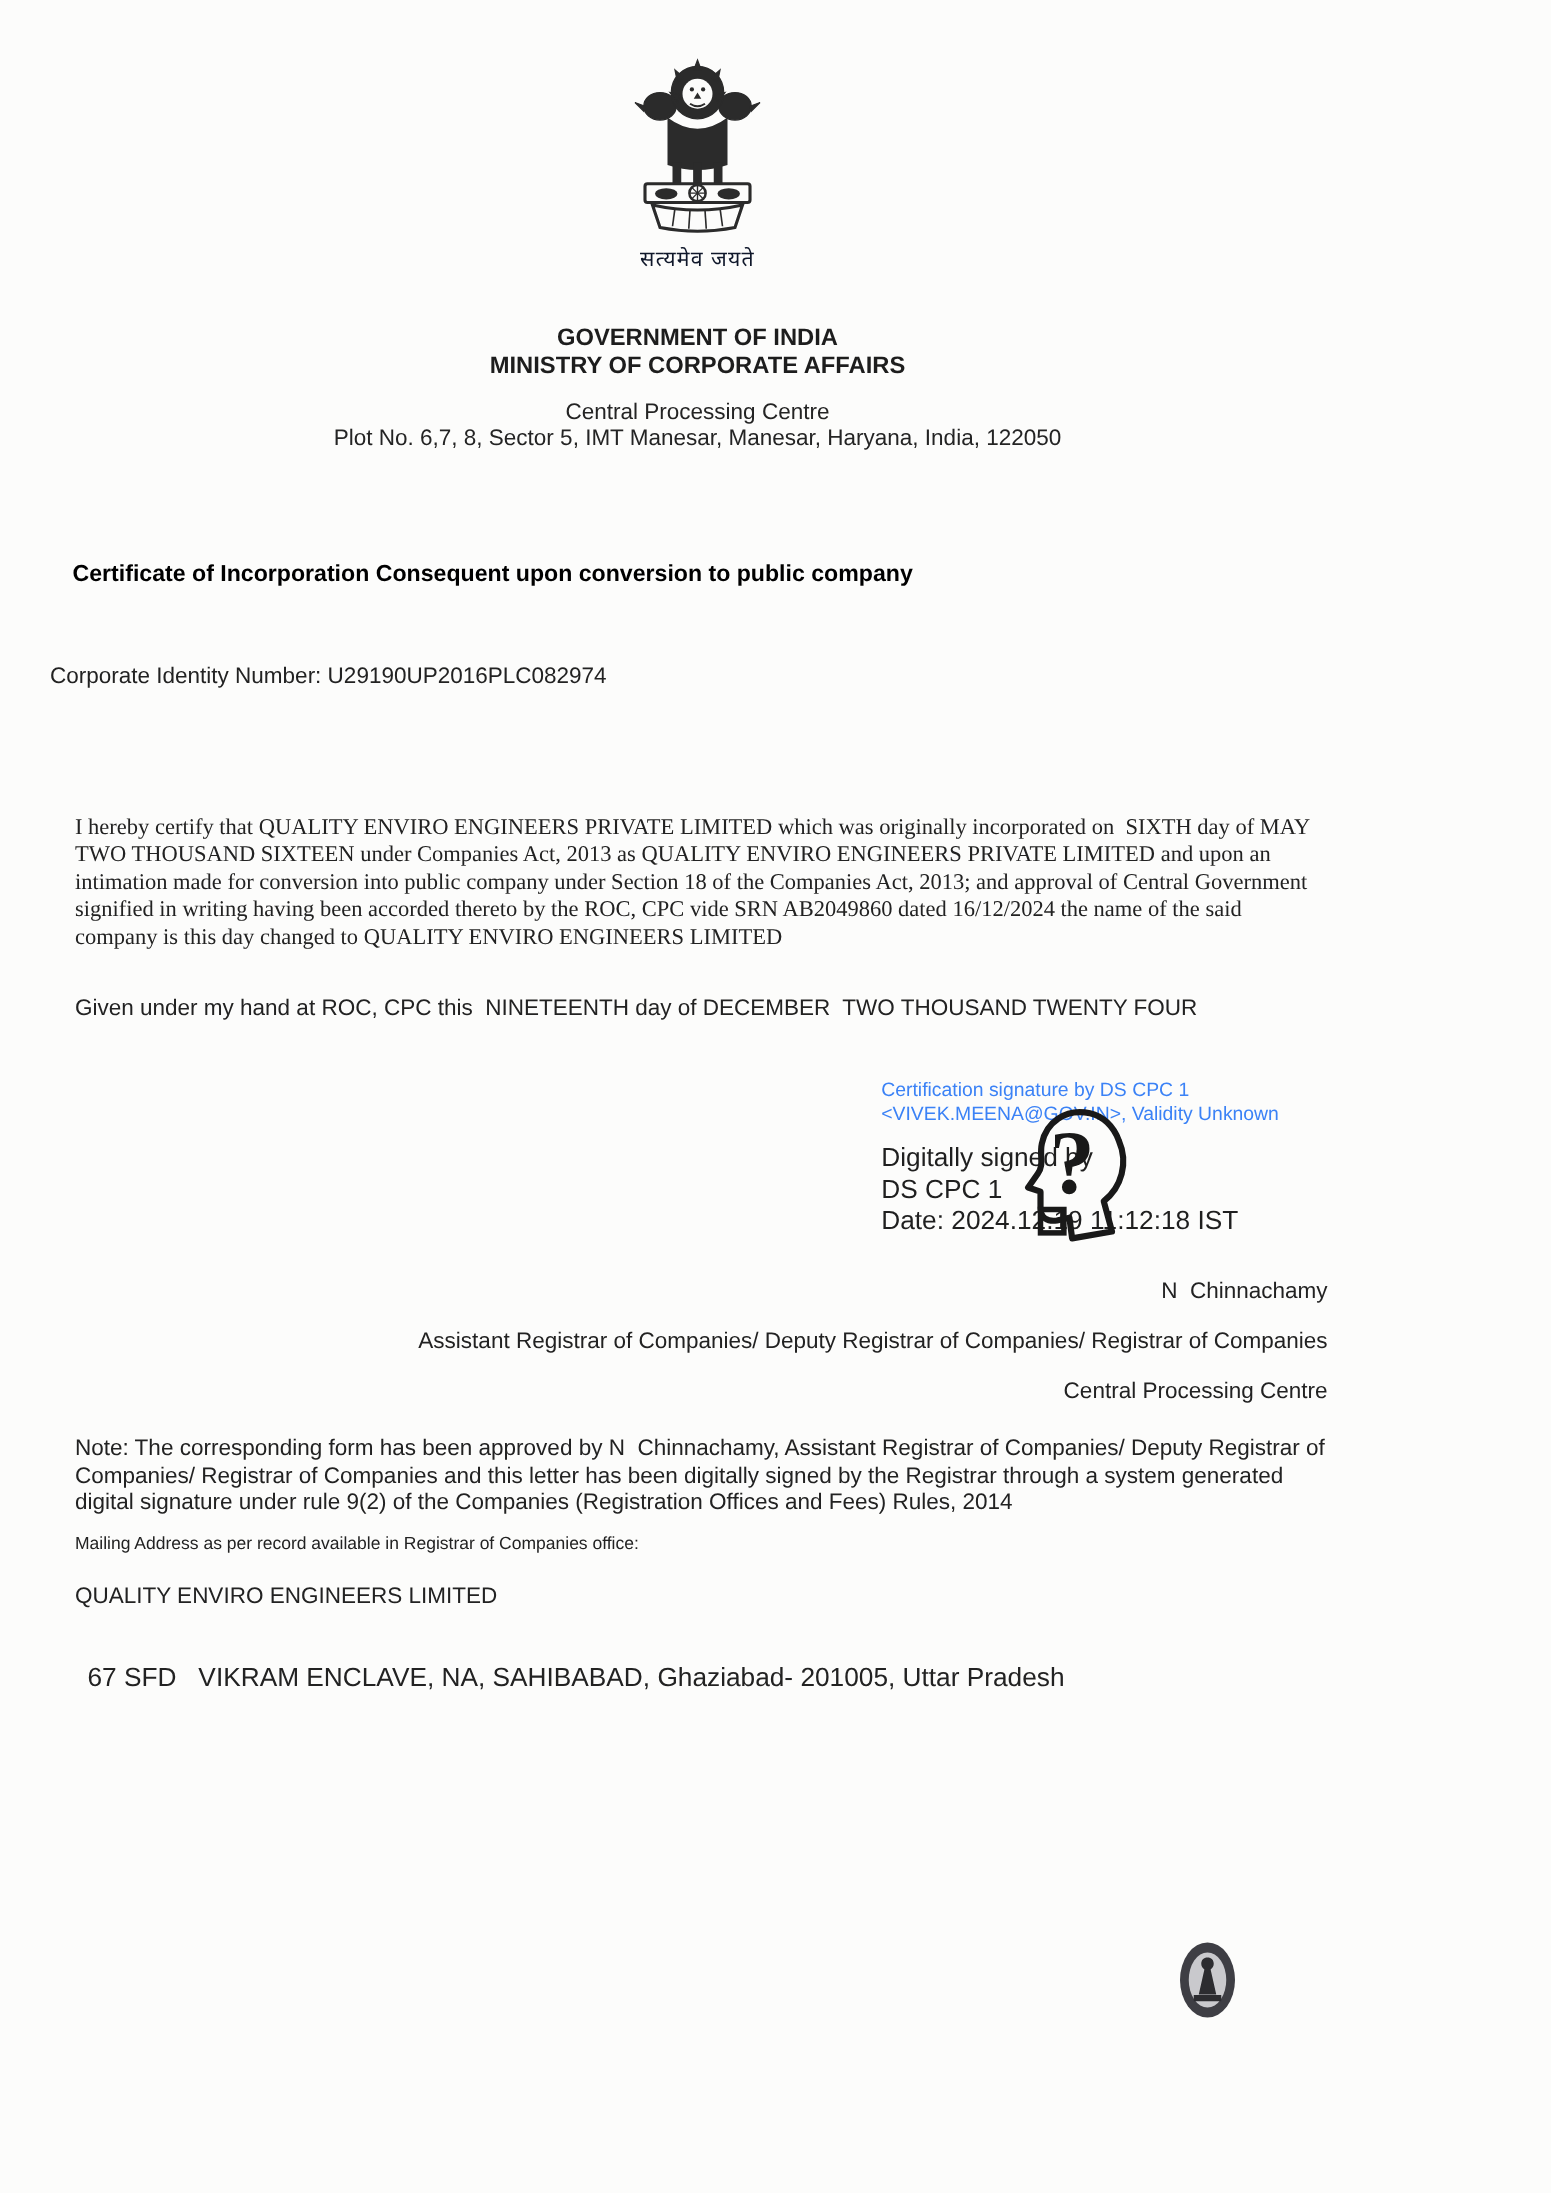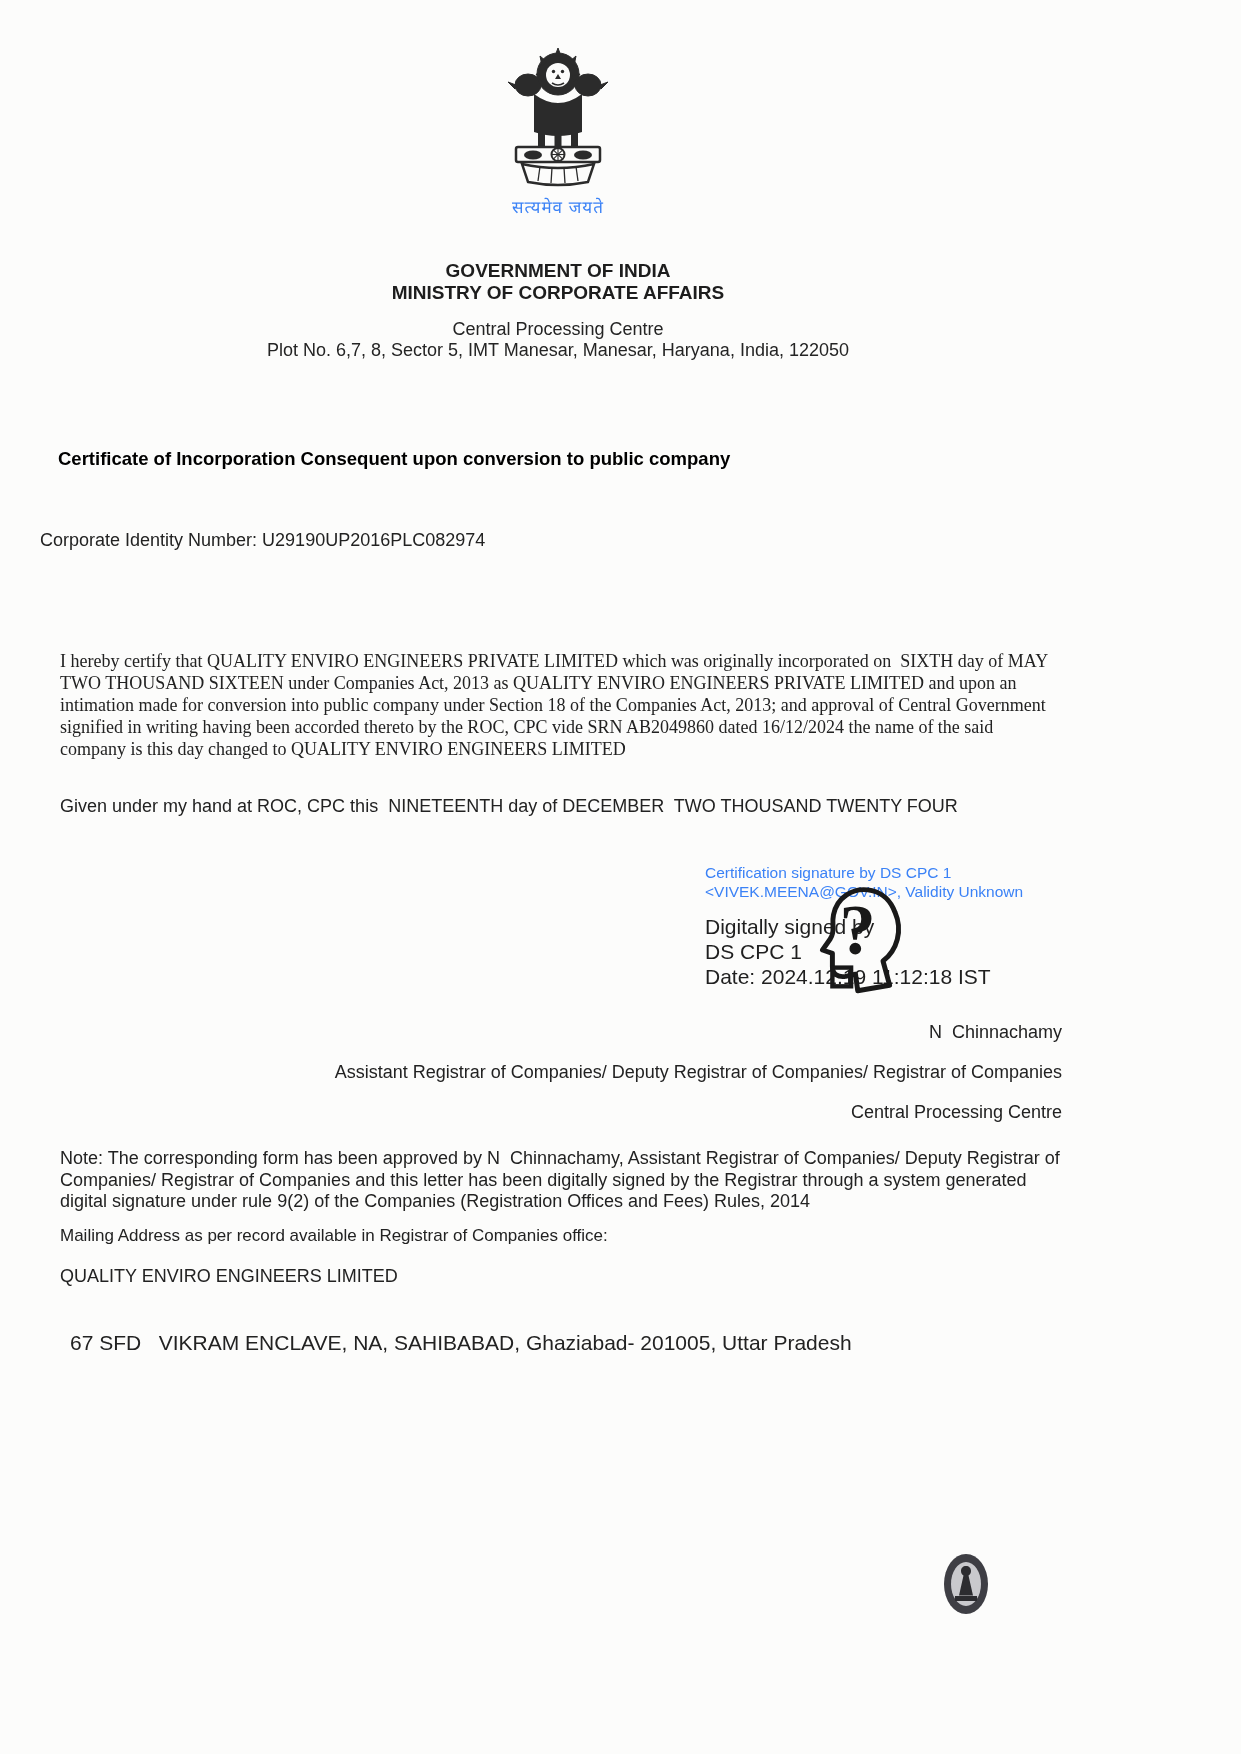--- a/index.html
+++ b/index.html
@@ -13,21 +13,21 @@
     overflow:hidden;
   }
   .pre { white-space:pre-wrap; }
 
   
   .header-block {
     position:absolute; top:38px; left:58px; width:1000px;
     text-align:center;
   }
   .emblem-wrap { height:155px; display:flex; justify-content:center; align-items:flex-start; }
-  .motto { font-size:17px; color:#3b82f6; margin-top:2px; letter-spacing:1px; }
+  .motto { font-size:17px; color:#0f172a; margin-top:2px; letter-spacing:1px; }
   .gov-lines { margin-top:42px; font-weight:bold; font-size:19px; line-height:22px; color:#1d1d1d; }
   .office-lines { margin-top:15px; font-size:18px; line-height:21px; color:#242424; }
 
   .doc-title {
     position:absolute; top:448px; left:58px; width:1050px;
     font-weight:bold; font-size:18.5px; color:#000000;
   }
   .cin-line   { position:absolute; top:530px; left:40px; font-size:18px; }
   .matter-line{ position:absolute; top:592px; left:58px; font-size:18px; }
 
@@ -44,21 +44,21 @@
   .sig-icon  { position:absolute; top:884px; left:806px; width:110px; height:110px; }
 
   .signer-name  { position:absolute; top:1022px; left:58px; width:1004px; text-align:right; font-size:18px; }
   .signer-desig { position:absolute; top:1062px; left:58px; width:1004px; text-align:right; font-size:18px; }
   .signer-office{ position:absolute; top:1102px; left:58px; width:1004px; text-align:right; font-size:18px; }
 
   .note-para {
     position:absolute; top:1148px; left:60px; width:1010px;
     font-size:18px; line-height:21.5px;
   }
-  .mailing-label  { position:absolute; top:1226px; left:60px; font-size:17px; }
+  .mailing-label  { position:absolute; top:1226px; left:60px; font-size:14px; }
   .mailing-company{ position:absolute; top:1266px; left:60px; font-size:18px; }
   .mailing-addr   { position:absolute; top:1305px; left:70px; width:1010px; font-size:21px;margin-top:26px; }
 
   .stamp { position:absolute; top:1552px; left:942px; width:48px; height:64px; }
 </style>
 </head>
 <body>
 
 <div class="page">
 

